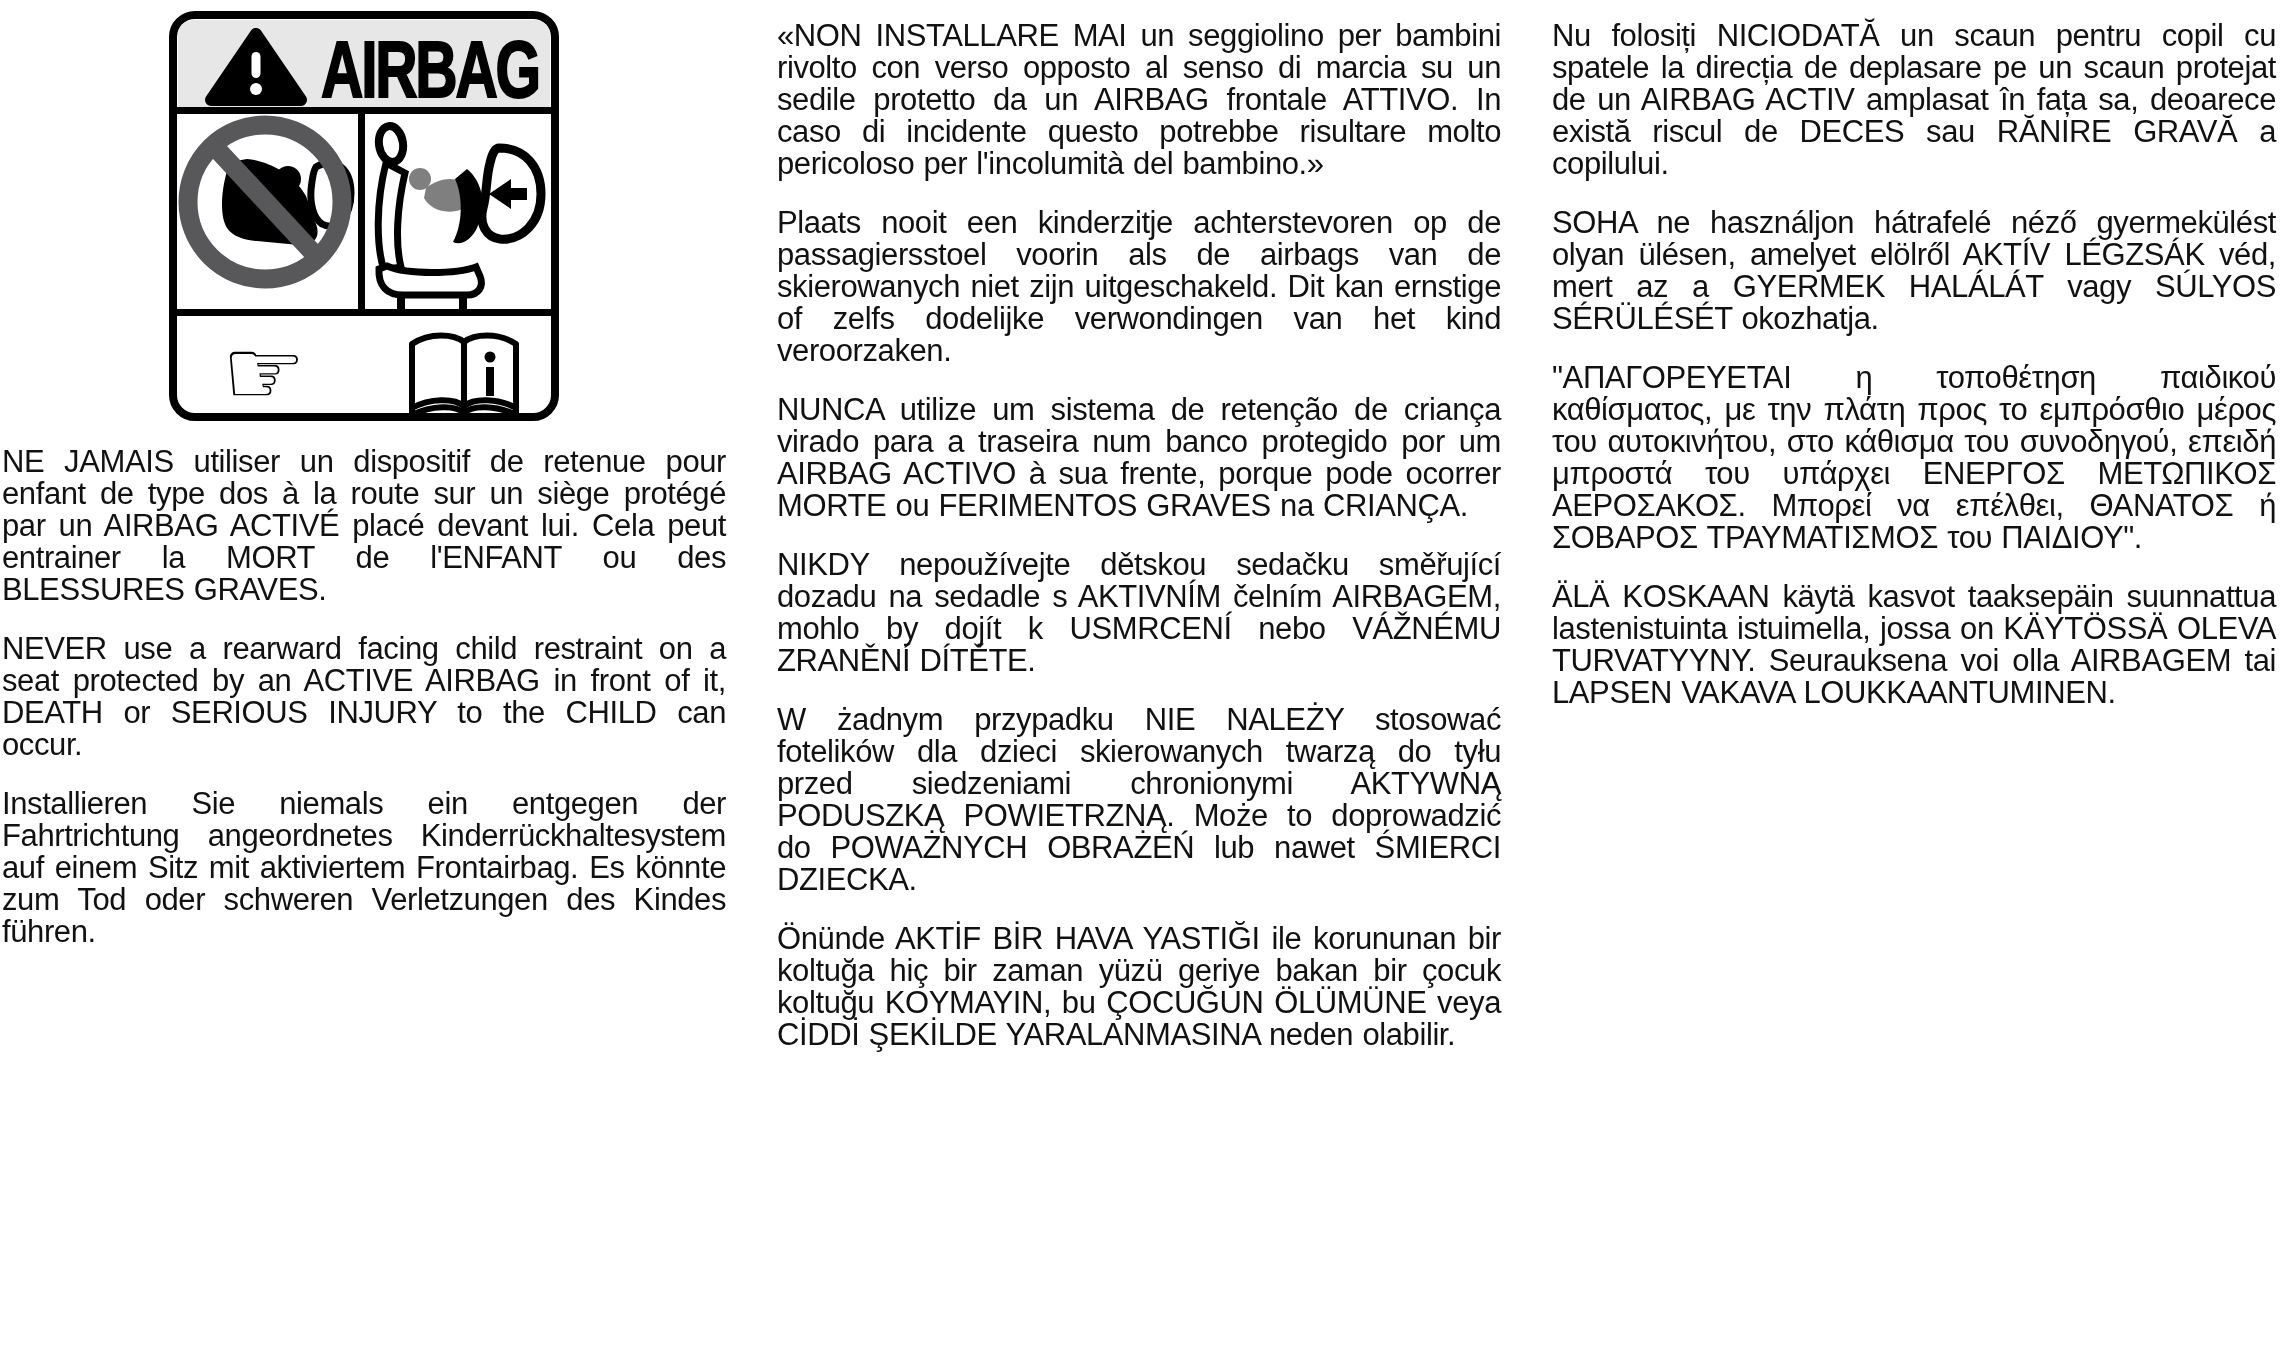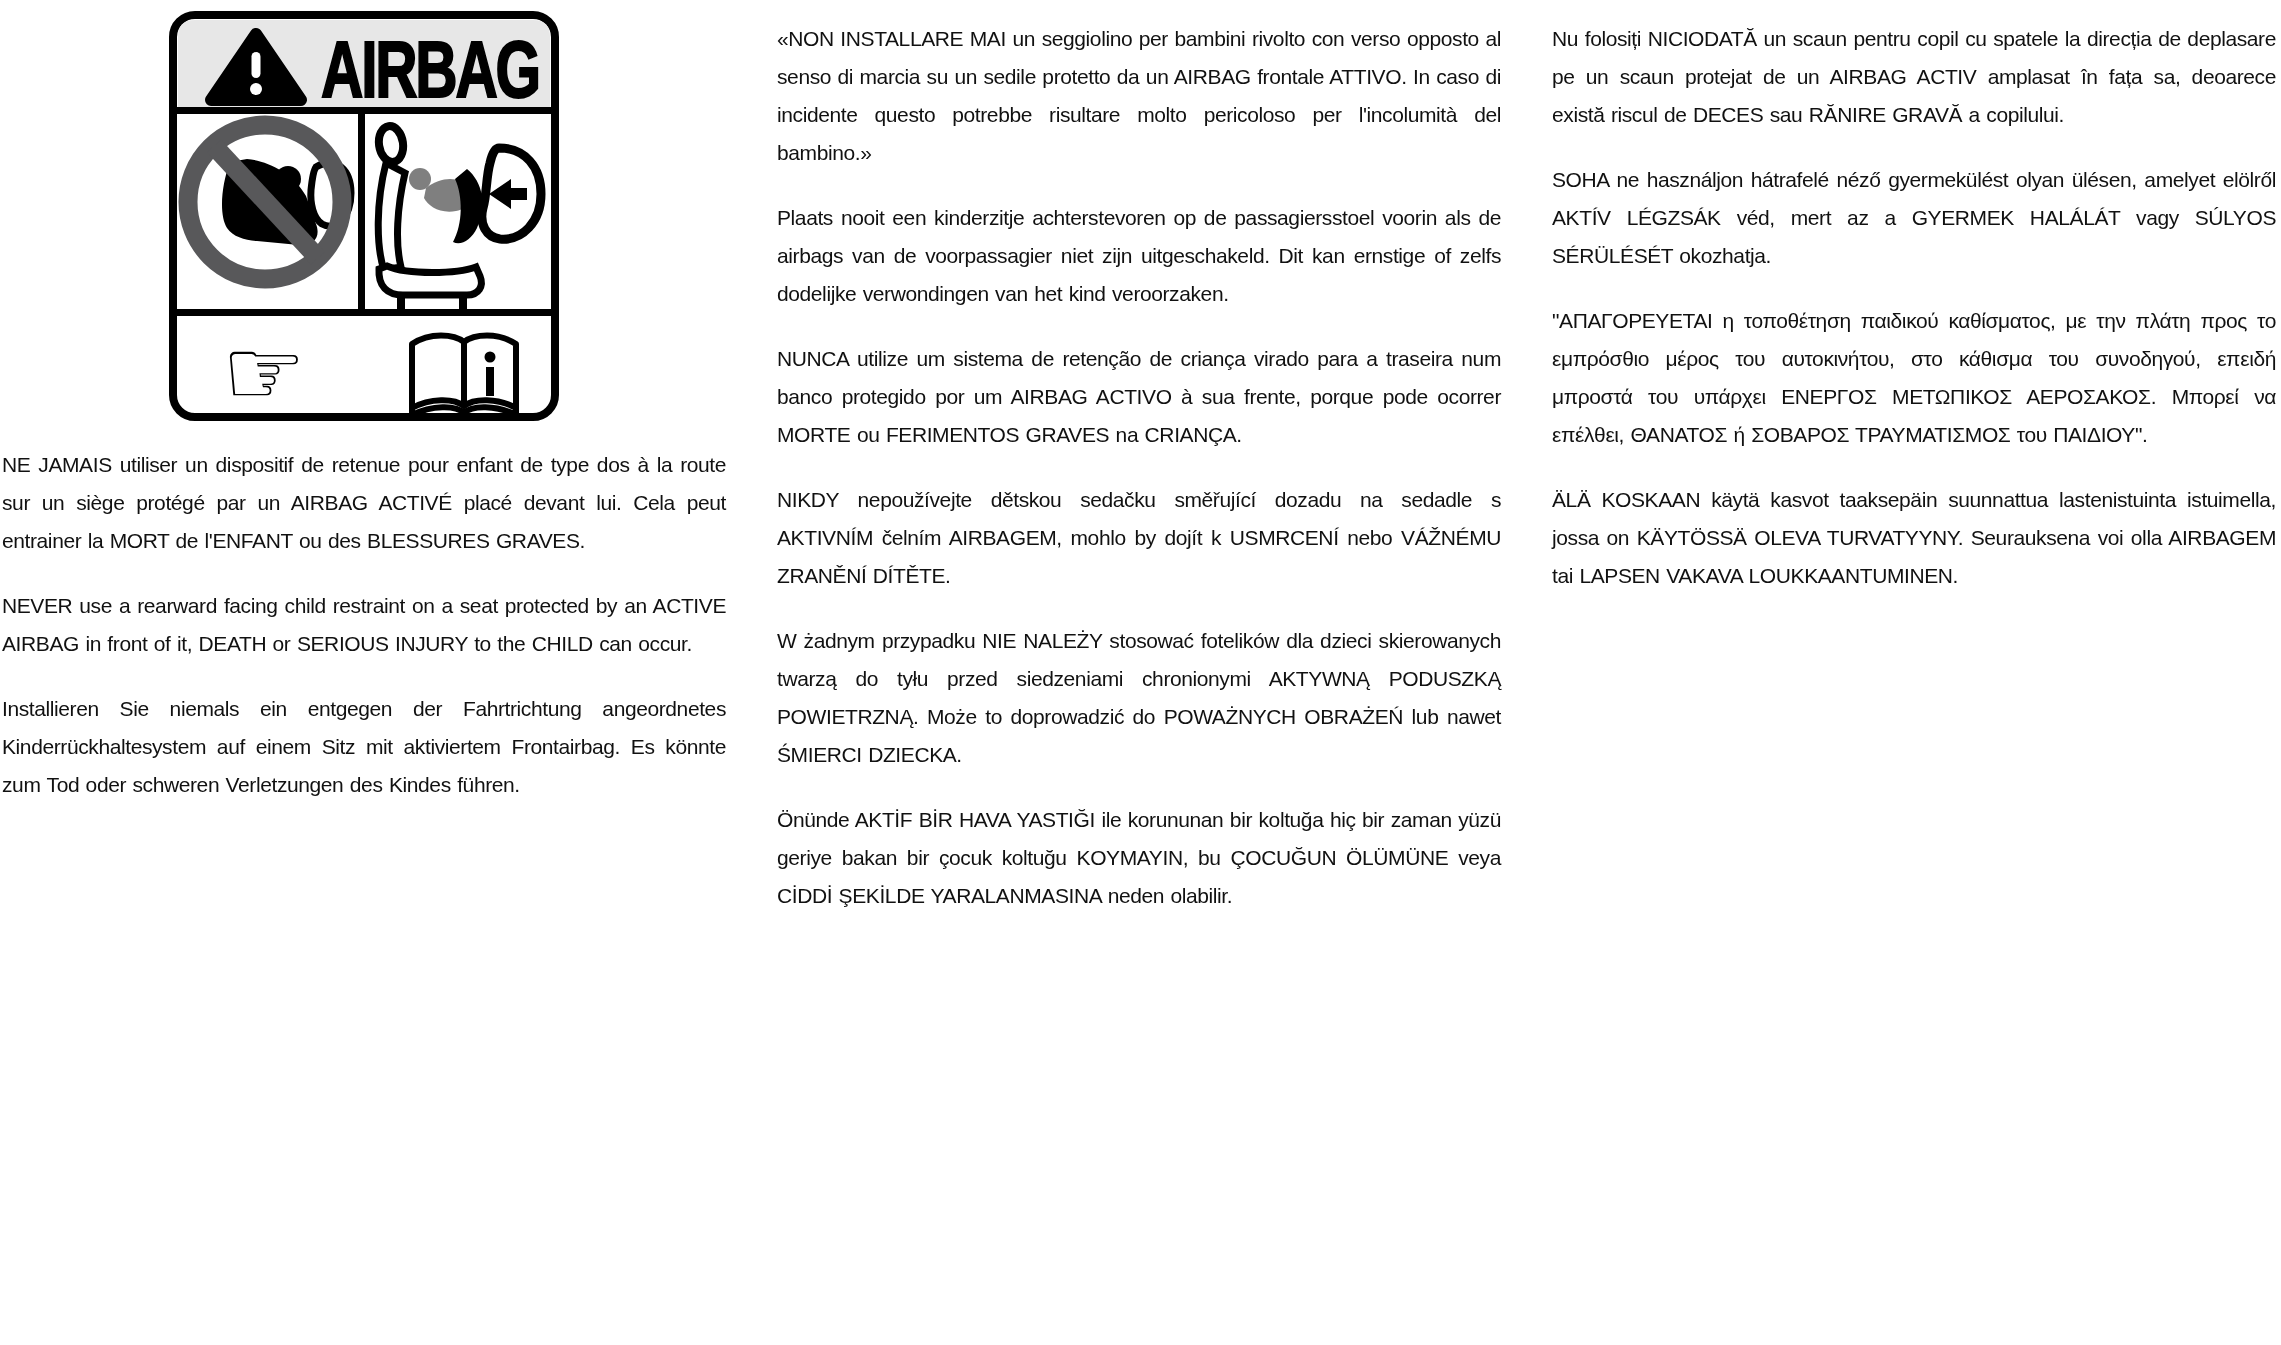--- a/index.html
+++ b/index.html
@@ -22,22 +22,22 @@
     width: 2281px;
   }
   .col {
     width: 724px;
     flex: 0 0 724px;
   }
   .col-2, .col-3 {
     padding-top: 10px;
   }
   .para {
-    font-size: 21px;
-    line-height: 38px;
+    font-size: 31px;
+    line-height: 32px;
     text-align: justify;
     letter-spacing: -0.4px;
     margin: 0 0 27px 0;
     word-spacing: 1px;
   }
   .sign {
     width: 392px;
     margin: 0 auto 24px auto;
     text-align: center;
   }
@@ -111,21 +111,21 @@
       </svg>
     </figure>
 
     <p class="para">NE JAMAIS utiliser un dispositif de retenue pour enfant de type dos à la route sur un siège protégé par un AIRBAG ACTIVÉ placé devant lui. Cela peut entrainer la MORT de l'ENFANT ou des BLESSURES GRAVES.</p>
     <p class="para">NEVER use a rearward facing child restraint on a seat protected by an ACTIVE AIRBAG in front of it, DEATH or SERIOUS INJURY to the CHILD can occur.</p>
     <p class="para">Installieren Sie niemals ein entgegen der Fahrtrichtung angeordnetes Kinderrückhaltesystem auf einem Sitz mit aktiviertem Frontairbag. Es könnte zum Tod oder schweren Verletzungen des Kindes führen.</p>
   </div>
 
   <div class="col col-2">
     <p class="para">«NON INSTALLARE MAI un seggiolino per bambini rivolto con verso opposto al senso di marcia su un sedile protetto da un AIRBAG frontale ATTIVO. In caso di incidente questo potrebbe risultare molto pericoloso per l'incolumità del bambino.»</p>
-    <p class="para">Plaats nooit een kinderzitje achterstevoren op de passagiersstoel voorin als de airbags van de voorpassagier niet zijn uitgeschakeld. Dit kan ernstige of zelfs dodelijke verwondingen van het kind veroorzaken.</p>
+    <p class="para">Plaats nooit een kinderzitje achterstevoren op de passagiersstoel voorin als de airbags van de skierowanych niet zijn uitgeschakeld. Dit kan ernstige of zelfs dodelijke verwondingen van het kind veroorzaken.</p>
     <p class="para">NUNCA utilize um sistema de retenção de criança virado para a traseira num banco protegido por um AIRBAG ACTIVO à sua frente, porque pode ocorrer MORTE ou FERIMENTOS GRAVES na CRIANÇA.</p>
     <p class="para">NIKDY nepoužívejte dětskou sedačku směřující dozadu na sedadle s AKTIVNÍM čelním AIRBAGEM, mohlo by dojít k USMRCENÍ nebo VÁŽNÉMU ZRANĚNÍ DÍTĚTE.</p>
     <p class="para">W żadnym przypadku NIE NALEŻY stosować fotelików dla dzieci skierowanych twarzą do tyłu przed siedzeniami chronionymi AKTYWNĄ PODUSZKĄ POWIETRZNĄ. Może to doprowadzić do POWAŻNYCH OBRAŻEŃ lub nawet ŚMIERCI DZIECKA.</p>
     <p class="para">Önünde AKTİF BİR HAVA YASTIĞI ile korununan bir koltuğa hiç bir zaman yüzü geriye bakan bir çocuk koltuğu KOYMAYIN, bu ÇOCUĞUN ÖLÜMÜNE veya CİDDİ ŞEKİLDE YARALANMASINA neden olabilir.</p>
   </div>
 
   <div class="col col-3">
     <p class="para">Nu folosiți NICIODATĂ un scaun pentru copil cu spatele la direcția de deplasare pe un scaun protejat de un AIRBAG ACTIV amplasat în fața sa, deoarece există riscul de DECES sau RĂNIRE GRAVĂ a copilului.</p>
     <p class="para">SOHA ne használjon hátrafelé néző gyermekülést olyan ülésen, amelyet elölről AKTÍV LÉGZSÁK véd, mert az a GYERMEK HALÁLÁT vagy SÚLYOS SÉRÜLÉSÉT okozhatja.</p>
     <p class="para">"ΑΠΑΓΟΡΕΥΕΤΑΙ η τοποθέτηση παιδικού καθίσματος, με την πλάτη προς το εμπρόσθιο μέρος του αυτοκινήτου, στο κάθισμα του συνοδηγού, επειδή μπροστά του υπάρχει ΕΝΕΡΓΟΣ ΜΕΤΩΠΙΚΟΣ ΑΕΡΟΣΑΚΟΣ. Μπορεί να επέλθει, ΘΑΝΑΤΟΣ ή ΣΟΒΑΡΟΣ ΤΡΑΥΜΑΤΙΣΜΟΣ του ΠΑΙΔΙΟΥ".</p>

